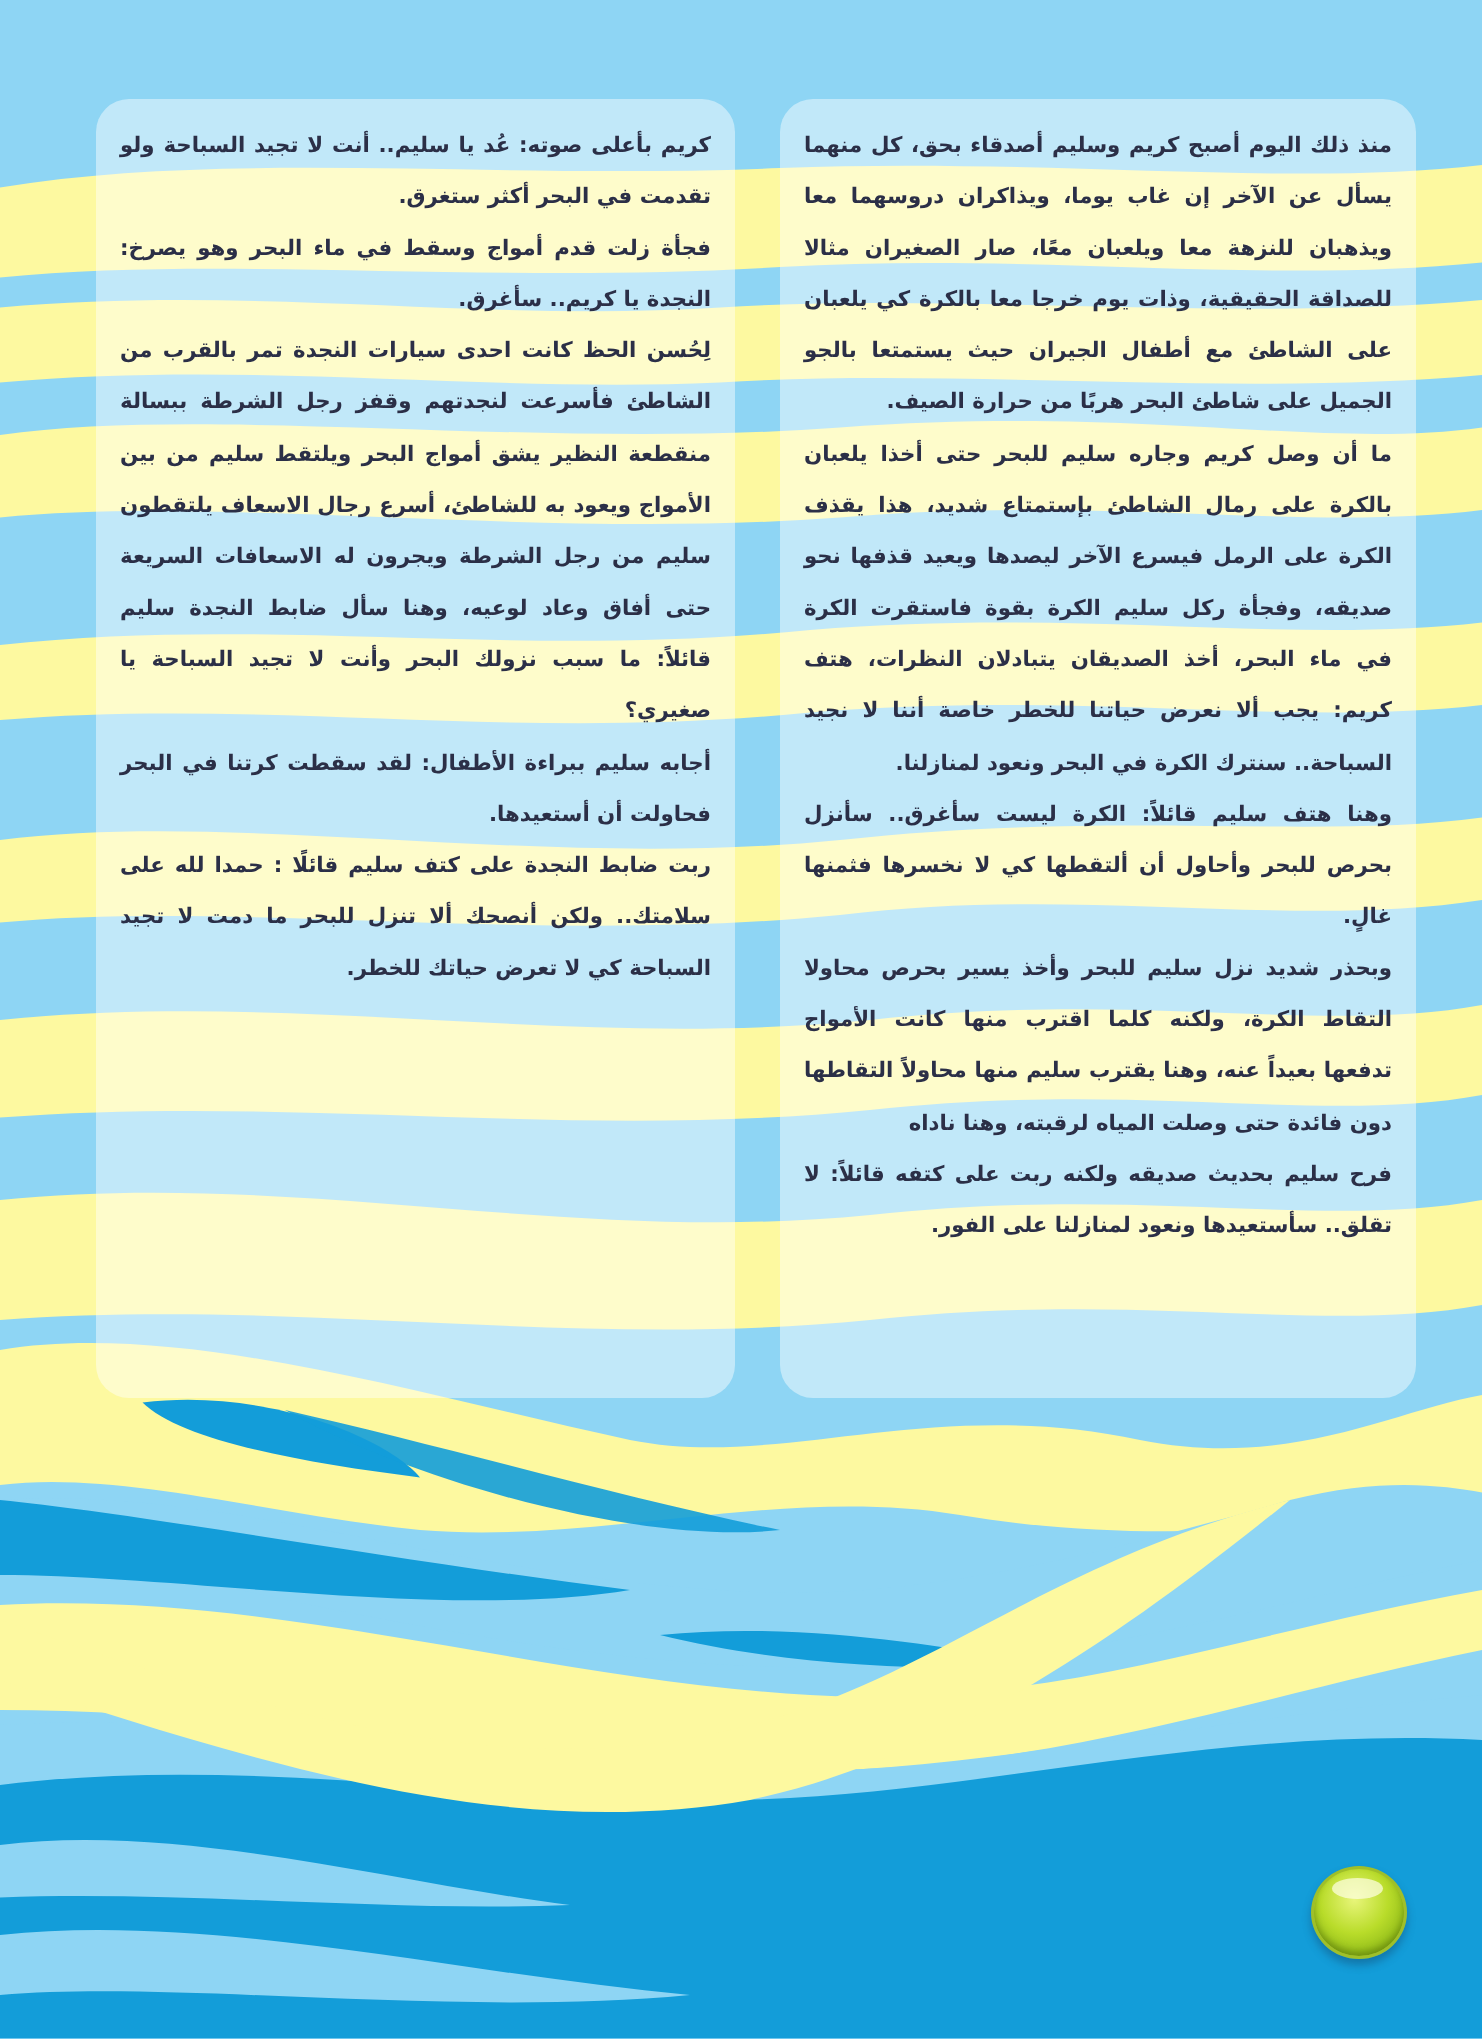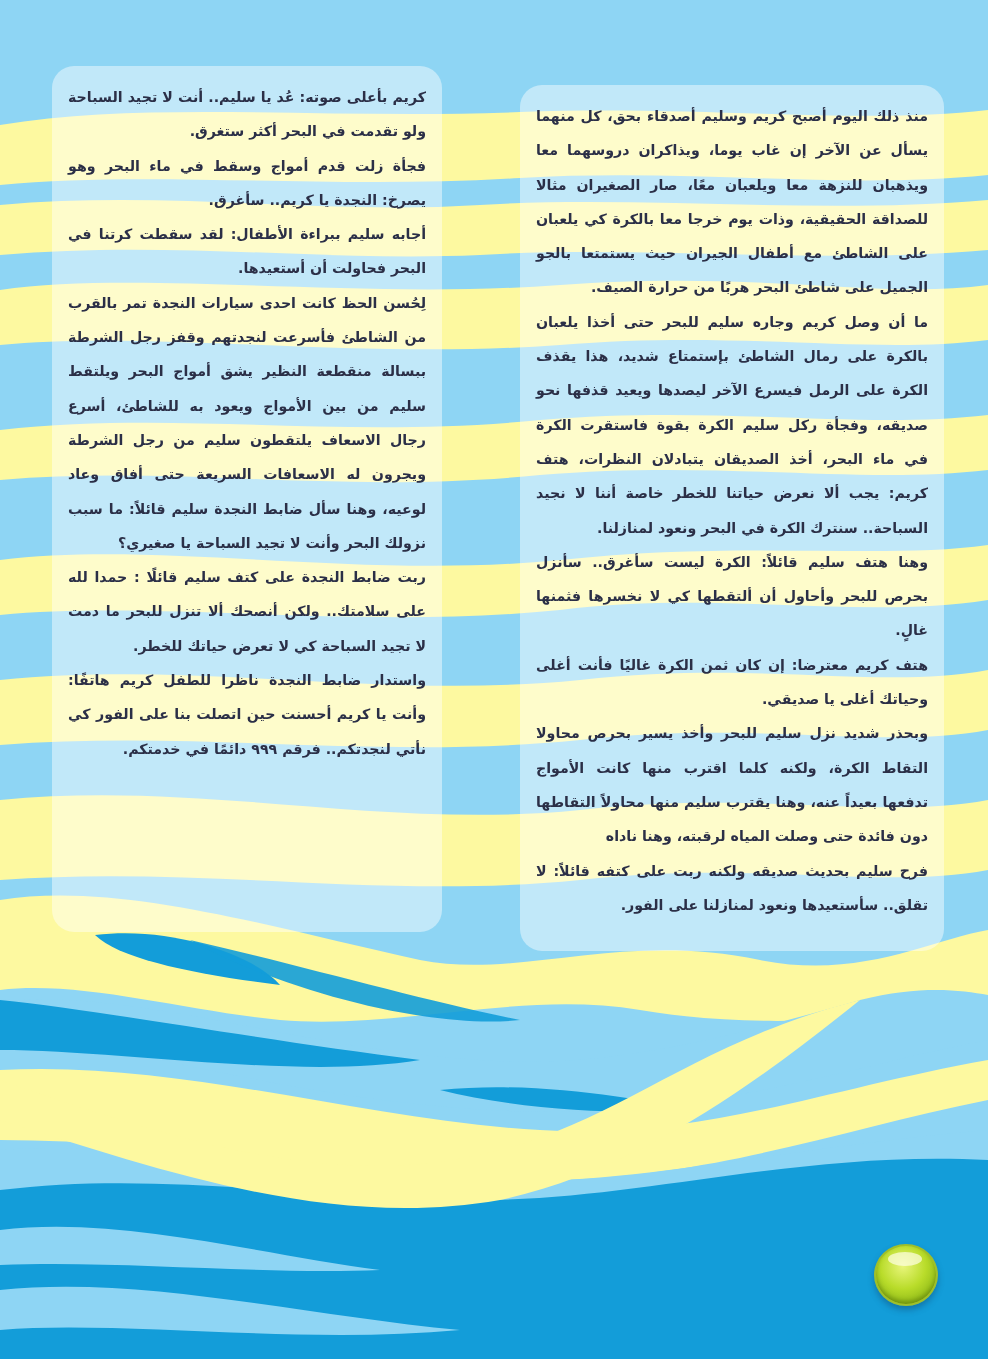--- a/index.html
+++ b/index.html
@@ -12,22 +12,22 @@
   .panel {
     position:absolute; top:66px; height:866px;
     border-radius:22px;
     background:rgba(255,255,255,0.45);
     z-index:1; box-sizing:border-box;
     padding:14px 16px 0 16px;
     direction:rtl; text-align:justify;
     color:#2b2f47;
     font-size:14.2px; line-height:34.3px; font-weight:bold;
   }
-  .panel-left { left:52px; width:390px; }
-  .panel-right { left:520px; width:424px;margin-top:19px; }
+  .panel-left { left:64px; width:426px; }
+  .panel-right { left:520px; width:424px; }
   .para { margin:0; text-align-last:right; }
   .ball {
     position:absolute; left:874px; top:1244px; width:64px; height:62px;
     border-radius:50%; z-index:2;
     background:radial-gradient(circle at 45% 35%, #e8f57a 0%, #b9dc2a 45%, #8cb817 80%, #7ba312 100%);
     box-shadow:0 4px 6px rgba(20,70,110,0.45), inset 0 -3px 4px rgba(90,120,10,0.6);
     border:2px solid #9fbf2a;
     box-sizing:border-box;
   }
   .ball-shine {
@@ -60,29 +60,27 @@
   <path d="M0,1190 C160,1170 320,1200 480,1200 C640,1200 800,1150 988,1160 L988,1359 L0,1359 Z" fill="#139dd9"></path>
   <path d="M0,1230 C120,1215 260,1255 380,1270 C260,1275 120,1260 0,1265 Z" fill="#8ed5f4"></path>
   <path d="M0,1290 C140,1275 300,1315 460,1330 C300,1345 120,1320 0,1330 Z" fill="#8ed5f4"></path>
   <path d="M0,1080 C200,1150 350,1190 500,1150 C620,1120 700,1040 860,1000 C760,1080 640,1170 500,1200 C330,1230 160,1170 0,1120 Z" fill="#fdf9a0"></path>
 </svg>
 
 <div class="panel panel-right">
   <p class="para">منذ ذلك اليوم أصبح كريم وسليم أصدقاء بحق، كل منهما يسأل عن الآخر إن غاب يوما، ويذاكران دروسهما معا ويذهبان للنزهة معا ويلعبان معًا، صار الصغيران مثالا للصداقة الحقيقية، وذات يوم خرجا معا بالكرة كي يلعبان على الشاطئ مع أطفال الجيران حيث يستمتعا بالجو الجميل على شاطئ البحر هربًا من حرارة الصيف.</p>
   <p class="para">ما أن وصل كريم وجاره سليم للبحر حتى أخذا يلعبان بالكرة على رمال الشاطئ بإستمتاع شديد، هذا يقذف الكرة على الرمل فيسرع الآخر ليصدها ويعيد قذفها نحو صديقه، وفجأة ركل سليم الكرة بقوة فاستقرت الكرة في ماء البحر، أخذ الصديقان يتبادلان النظرات، هتف كريم: يجب ألا نعرض حياتنا للخطر خاصة أننا لا نجيد السباحة.. سنترك الكرة في البحر ونعود لمنازلنا.</p>
   <p class="para">وهنا هتف سليم قائلاً: الكرة ليست سأغرق.. سأنزل بحرص للبحر وأحاول أن ألتقطها كي لا نخسرها فثمنها غالٍ.</p>
-  <p class="para">هتف كريم معترضا: إن كان ثمن الكرة غاليًا فأنت أغلى وحياتك أغلى يا صديقي.</p>
   <p class="para">وبحذر شديد نزل سليم للبحر وأخذ يسير بحرص محاولا التقاط الكرة، ولكنه كلما اقترب منها كانت الأمواج تدفعها بعيداً عنه، وهنا يقترب سليم منها محاولاً التقاطها دون فائدة حتى وصلت المياه لرقبته، وهنا ناداه</p>
   <p class="para">فرح سليم بحديث صديقه ولكنه ربت على كتفه قائلاً: لا تقلق.. سأستعيدها ونعود لمنازلنا على الفور.</p>
 </div>
 
 <div class="panel panel-left">
   <p class="para">كريم بأعلى صوته: عُد يا سليم.. أنت لا تجيد السباحة ولو تقدمت في البحر أكثر ستغرق.</p>
   <p class="para">فجأة زلت قدم أمواج وسقط في ماء البحر وهو يصرخ: النجدة يا كريم.. سأغرق.</p>
+  <p class="para">لِحُسن الحظ كانت احدى سيارات النجدة تمر بالقرب من الشاطئ فأسرعت لنجدتهم وقفز رجل الشرطة ببسالة منقطعة النظير يشق أمواج البحر ويلتقط سليم من بين الأمواج ويعود به للشاطئ، أسرع رجال الاسعاف يلتقطون سليم من رجل الشرطة ويجرون له الاسعافات السريعة حتى أفاق وعاد لوعيه، وهنا سأل ضابط النجدة سليم قائلاً: ما سبب نزولك البحر وأنت لا تجيد السباحة يا صغيري؟</p>
   <p class="para">أجابه سليم ببراءة الأطفال: لقد سقطت كرتنا في البحر فحاولت أن أستعيدها.</p>
-  <p class="para">لِحُسن الحظ كانت احدى سيارات النجدة تمر بالقرب من الشاطئ فأسرعت لنجدتهم وقفز رجل الشرطة ببسالة منقطعة النظير يشق أمواج البحر ويلتقط سليم من بين الأمواج ويعود به للشاطئ، أسرع رجال الاسعاف يلتقطون سليم من رجل الشرطة ويجرون له الاسعافات السريعة حتى أفاق وعاد لوعيه، وهنا سأل ضابط النجدة سليم قائلاً: ما سبب نزولك البحر وأنت لا تجيد السباحة يا صغيري؟</p>
   <p class="para">ربت ضابط النجدة على كتف سليم قائلًا : حمدا لله على سلامتك.. ولكن أنصحك ألا تنزل للبحر ما دمت لا تجيد السباحة كي لا تعرض حياتك للخطر.</p>
-  <p class="para">واستدار ضابط النجدة ناظرا للطفل كريم هاتفًا: وأنت يا كريم أحسنت حين اتصلت بنا على الفور كي نأتي لنجدتكم.. فرقم ٩٩٩ دائمًا في خدمتكم.</p>
 </div>
 
 <div class="ball">
   <span class="ball-shine"></span>
 </div>
 
 </body></html>

